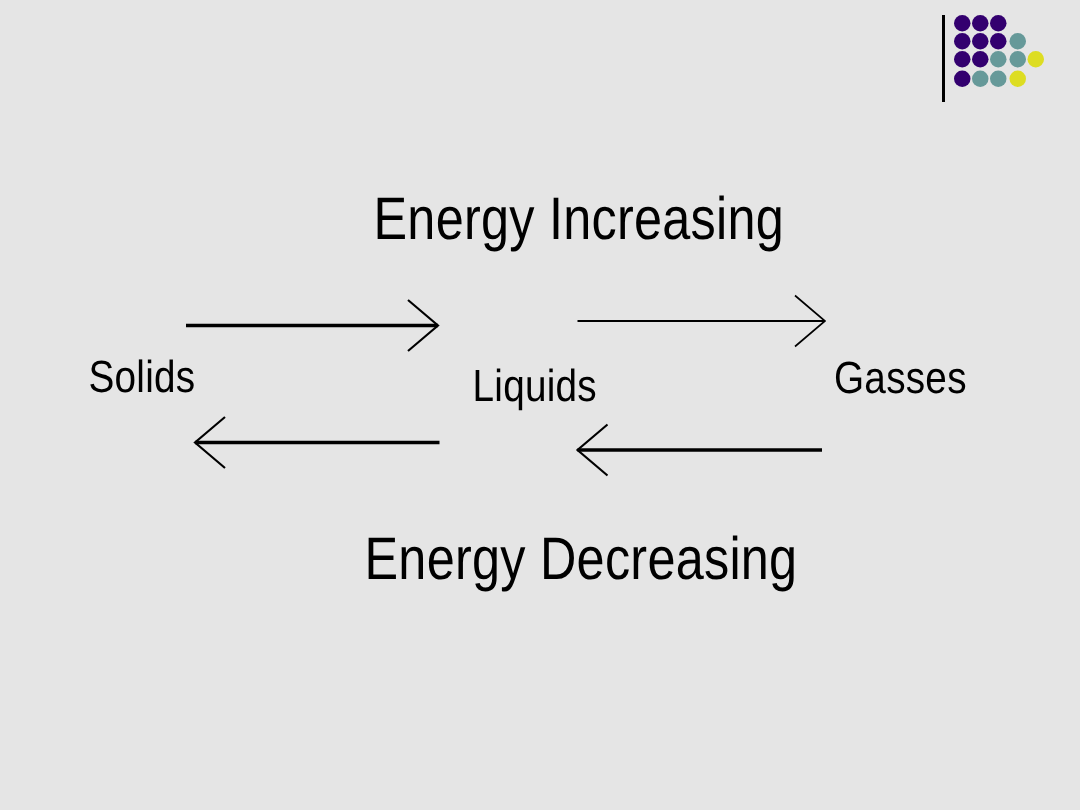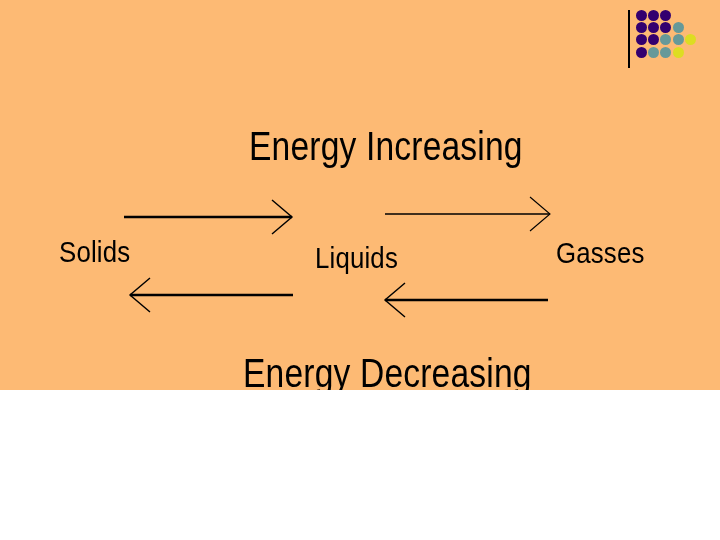--- a/index.html
+++ b/index.html
@@ -7,22 +7,22 @@
     margin: 0;
     padding: 0;
     background: #ffffff;
   }
   body {
     font-family: "Liberation Sans", sans-serif;
   }
   #slide {
     position: relative;
     width: 720px;
-    height: 390px;
-    background: #fdba74;
+    height: 540px;
+    background: #e5e5e5;
     overflow: hidden;
     text-align: center;
   }
 
   
   #logo {
     position: absolute;
     left: 620px;
     top: 4px;
     width: 92px;

